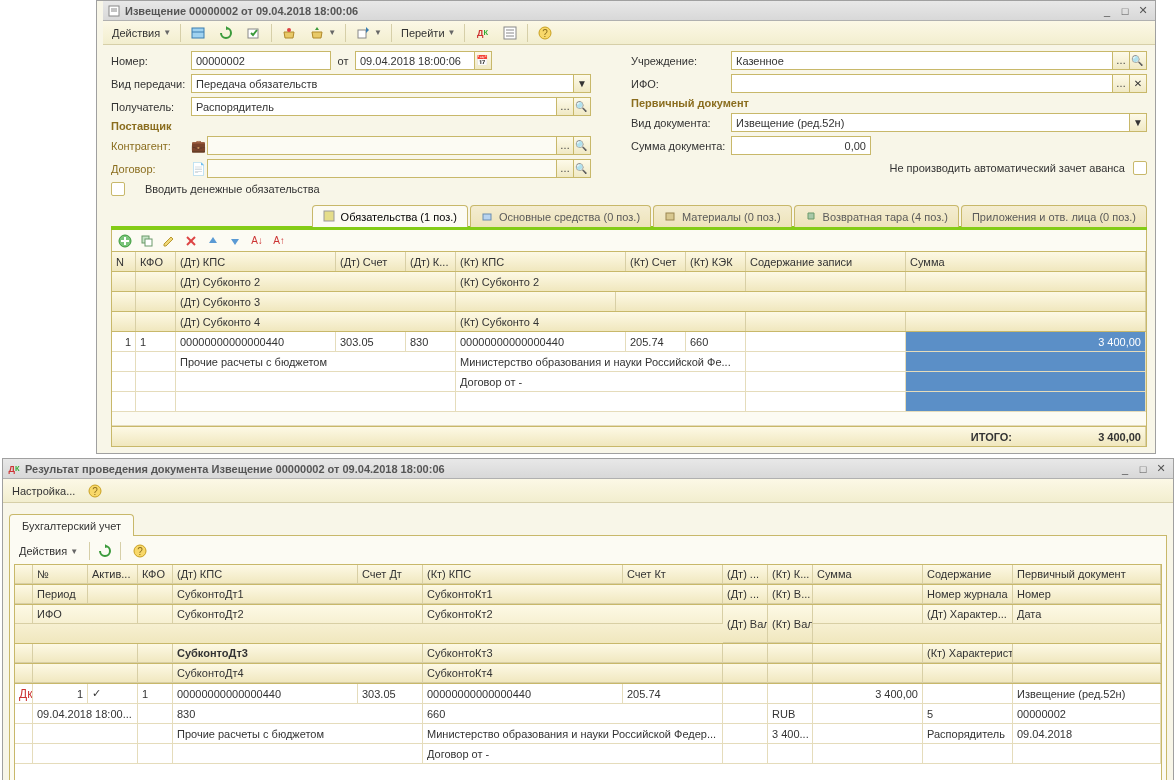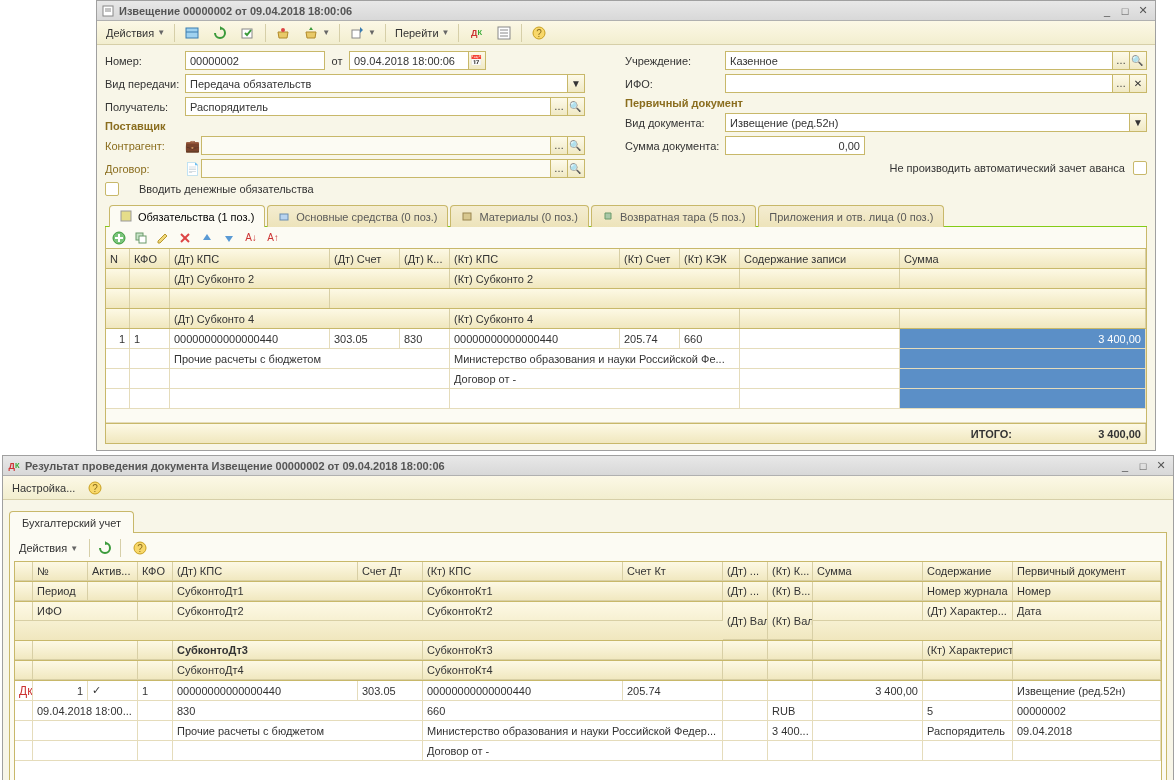--- a/index.html
+++ b/index.html
@@ -20,21 +20,21 @@
 .flabel { width: 80px; color: #333; }
 .flabel.brown { color: #8a6d1e; }
 .finput { height: 19px; border: 1px solid #c8b86a; background: #fff; padding: 0 4px; display: flex; align-items: center; }
 .finput.ro { background: #fcfbf3; }
 .fbtn { width: 18px; height: 19px; border: 1px solid #c8b86a; background: linear-gradient(#fdfae9,#f0e9c5); display: inline-flex; align-items: center; justify-content: center; cursor: pointer; margin-left: -1px; font-size: 10px; }
 .section-title { color: #8a6d1e; font-weight: bold; margin: 4px 0; }
 .checkbox-row { display: flex; align-items: center; gap: 20px; margin-top: 2px; }
 .checkbox { width: 14px; height: 14px; border: 1px solid #c8b86a; background: #fff; border-radius: 2px; }
 .two-col { display: flex; gap: 40px; }
 .col { flex: 1; }
-.tabs { display: flex; gap: 2px; margin-top: 8px; border-bottom: 1px solid #84cc16; padding-left: 4px; }
+.tabs { display: flex; gap: 2px; margin-top: 8px; border-bottom: 4px solid #84cc16; padding-left: 4px; justify-content: flex-end; }
 .tab { height: 22px; padding: 0 10px; display: inline-flex; align-items: center; gap: 4px; border: 1px solid #c8b86a; border-bottom: none; border-radius: 4px 4px 0 0; background: linear-gradient(#f4edd1,#ede3ba); cursor: pointer; position: relative; top: 1px; color: #5a5a5a; }
 .tab.active { background: #fcfbf3; font-weight: normal; color: #000; }
 .tab .ticon2 { width: 14px; height: 14px; }
 .subtoolbar { height: 22px; display: flex; align-items: center; gap: 4px; padding: 2px 4px; background: #fcfbf3; border: 1px solid #c8b86a; border-top: none; }
 .ibtn { width: 18px; height: 18px; display: inline-flex; align-items: center; justify-content: center; cursor: pointer; border: 1px solid transparent; border-radius: 2px; }
 .grid { border: 1px solid #c8b86a; border-top: none; background: #fff; }
 .grid-head { background: linear-gradient(#fdf9e5,#f0e7be); display: flex; border-bottom: 1px solid #c8b86a; }
 .gcell { border-right: 1px solid #d8cfa5; padding: 2px 4px; height: 19px; display: flex; align-items: center; overflow: hidden; white-space: nowrap; }
 .grid-sub { background: linear-gradient(#fdf9e5,#f0e7be); display: flex; border-bottom: 1px solid #c8b86a; }
 .grid-row { display: flex; border-bottom: 1px solid #e5dcbb; background: #fff; }
@@ -47,21 +47,21 @@
 .tabs2 { display: flex; border-bottom: 1px solid #c8b86a; margin-top: 6px; }
 .tab2 { height: 22px; padding: 0 12px; display: inline-flex; align-items: center; border: 1px solid #c8b86a; border-bottom: none; border-radius: 4px 4px 0 0; background: #fcfbf3; position: relative; top: 1px; }
 .grid2head { background: linear-gradient(#fdf9e5,#f0e7be); }
 .grid2head .gcell { border-bottom: 1px solid #d8cfa5; }
 .grid2body .gcell { border-right: 1px solid #e5dcbb; border-bottom: none; }
 svg { display: block; }
 </style>
 </head>
 <body>
 
-<div class="window" style="margin-left:96px;width:1060px;">
+<div class="window" style="margin-left:96px;width:1060px;padding-left:6px;">
   <div class="titlebar">
     <span class="ticon">
       <svg width="12" height="12">
           <rect x="1" y="1" width="10" height="10" fill="#fff" stroke="#888"></rect>
           <line x1="3" y1="4" x2="9" y2="4" stroke="#888"></line>
           <line x1="3" y1="6" x2="9" y2="6" stroke="#888"></line>
         </svg>
     </span>
     <span class="ttext">Извещение 00000002 от 09.04.2018 18:00:06</span>
     <div class="wbtns">
@@ -256,21 +256,21 @@
             </svg>
           </span>
           <span>Материалы (0 поз.)</span>
         </div>
       <div class="tab">
           <span class="ticon2">
             <svg width="12" height="12">
               <path d="M3 3 L9 3 L9 9 L3 9 Z" fill="#a8c8a8" stroke="#6a9a6a"></path>
             </svg>
           </span>
-          <span>Возвратная тара (5 поз.)</span>
+          <span>Возвратная тара (4 поз.)</span>
         </div>
       <div class="tab">
           <span>Приложения и отв. лица (0 поз.)</span>
         </div>
     </div>
     <div class="subtoolbar">
       <div class="ibtn">
           <svg width="14" height="14">
             <circle cx="7" cy="7" r="6" fill="#7ac47a" stroke="#3a9a3a"></circle>
             <line x1="7" y1="3" x2="7" y2="11" stroke="#fff" stroke-width="2"></line>
@@ -328,20 +328,21 @@
         <div class="gcell" style="width:24px;"></div>
           <div class="gcell" style="width:40px;"></div>
         <div class="gcell" style="width:280px;">(Дт) Субконто 2</div>
         <div class="gcell" style="width:290px;">(Кт) Субконто 2</div>
         <div class="gcell" style="width:160px;"></div>
           <div class="gcell" style="flex:1;"></div>
       </div>
       <div class="grid-sub">
         <div class="gcell" style="width:24px;"></div>
           <div class="gcell" style="width:40px;"></div>
+        <div class="gcell" style="width:280px;">(Дт) Субконто 3</div>
         <div class="gcell" style="width:160px;"></div>
           <div class="gcell" style="flex:1;"></div>
       </div>
       <div class="grid-sub">
         <div class="gcell" style="width:24px;"></div>
           <div class="gcell" style="width:40px;"></div>
         <div class="gcell" style="width:280px;">(Дт) Субконто 4</div>
         <div class="gcell" style="width:290px;">(Кт) Субконто 4</div>
         <div class="gcell" style="width:160px;"></div>
           <div class="gcell" style="flex:1;"></div>

